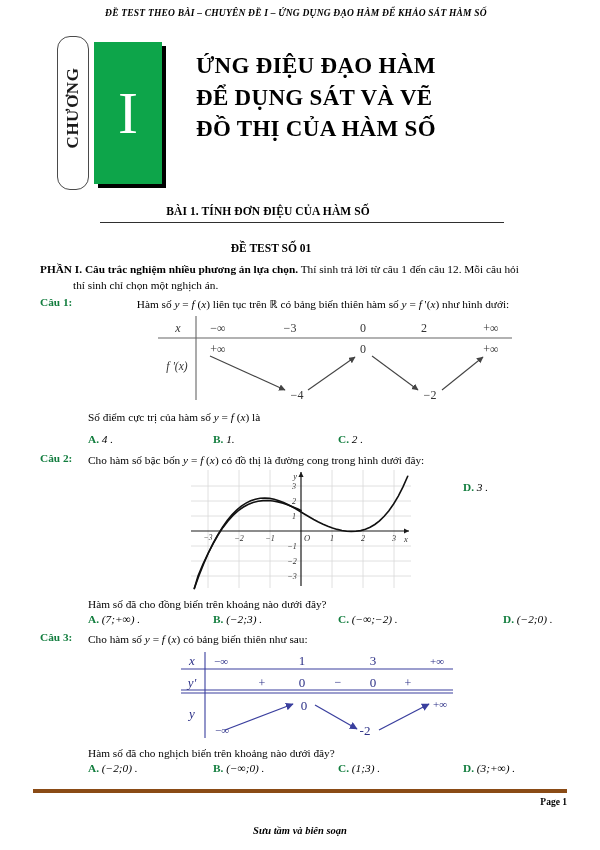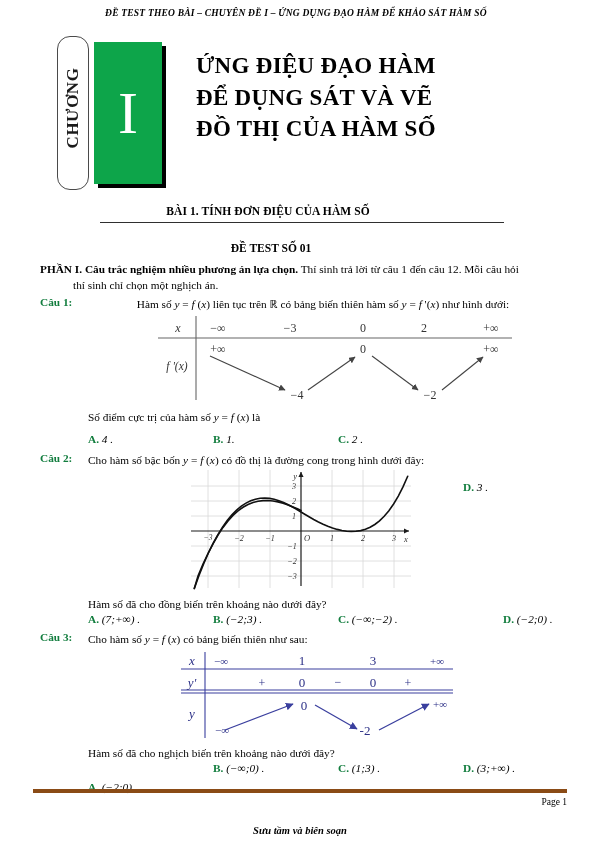--- a/index.html
+++ b/index.html
@@ -89,21 +89,21 @@
   .bbt svg{display:block;}
 
   
   .graphwrap{position:absolute;}
 
   
   .foot-bar{
     position:absolute;left:33px;top:789px;width:534px;height:4px;background:#8a4b16;
   }
   .foot-page{
-    position:absolute;right:33px;top:797px;font-size:9.5px;font-weight:normal;
+    position:absolute;right:33px;top:797px;font-size:9.5px;font-weight:bold;
   }
   .foot-credit{
     position:absolute;left:0;top:825px;width:600px;text-align:center;
     font-size:10.5px;font-weight:bold;font-style:italic;
   }
 </style>
 </head>
 <body>
 
 <div class="page">
@@ -296,21 +296,21 @@
       </defs>
       <line x1="60" y1="80" x2="128" y2="54" stroke="#3a3f9e" stroke-width="1.3" marker-end="url(#ah3)"></line>
       <line x1="150" y1="55" x2="192" y2="79" stroke="#3a3f9e" stroke-width="1.3" marker-end="url(#ah3)"></line>
       <line x1="214" y1="80" x2="264" y2="54" stroke="#3a3f9e" stroke-width="1.3" marker-end="url(#ah3)"></line>
     </svg>
   </div>
 
   <div class="q-stem" style="top:745px;left:88px;width:470px;">Hàm số đã cho nghịch biến trên khoảng nào dưới đây?</div>
 
   <div class="answers" style="top:762px;left:88px;">
-    <span class="opt" style="left:0px;margin-top:19px;"><span class="ltr">A.</span> <span class="mth">(−2;0) .</span></span>
+    <span class="opt" style="left:0px;"><span class="ltr">A.</span> <span class="mth">(−2;0) .</span></span>
     <span class="opt" style="left:125px;"><span class="ltr">B.</span> <span class="mth">(−∞;0) .</span></span>
     <span class="opt" style="left:250px;"><span class="ltr">C.</span> <span class="mth">(1;3) .</span></span>
     <span class="opt" style="left:375px;"><span class="ltr">D.</span> <span class="mth">(3;+∞) .</span></span>
   </div>
 
   <div class="foot-bar"></div>
   <div class="foot-page">Page 1</div>
   <div class="foot-credit">Sưu tầm và biên soạn</div>
 
 </div>

